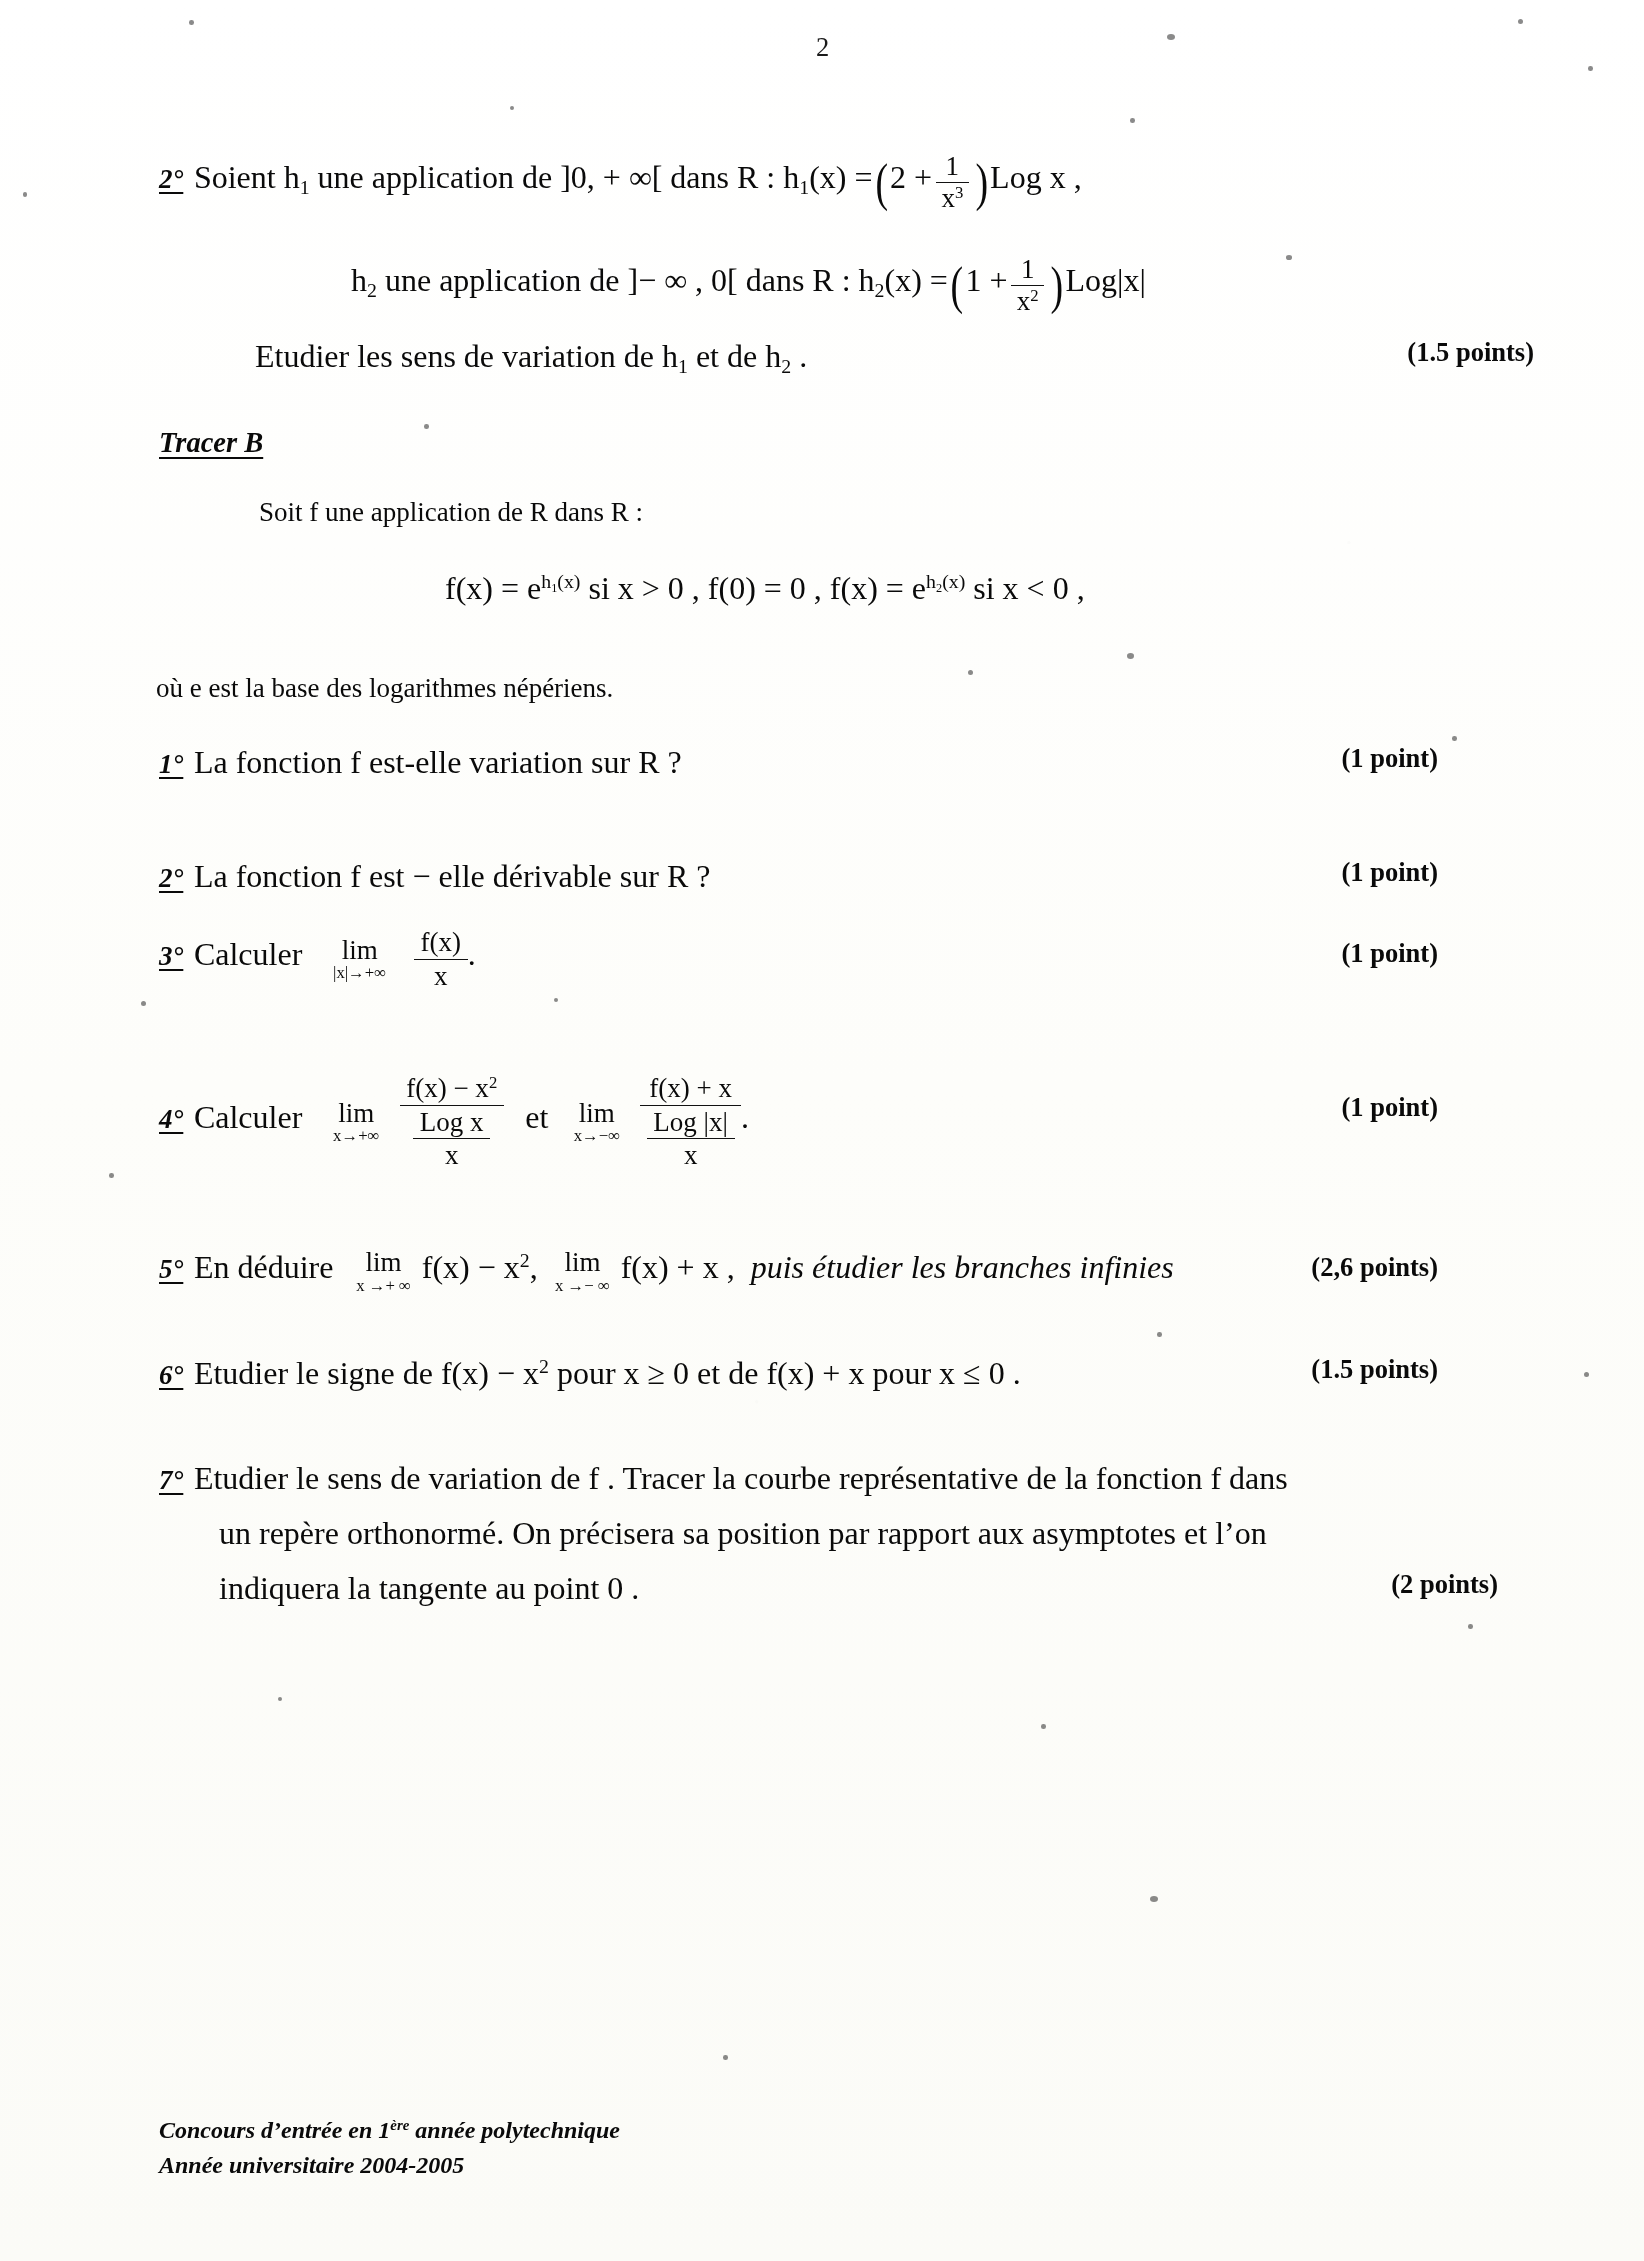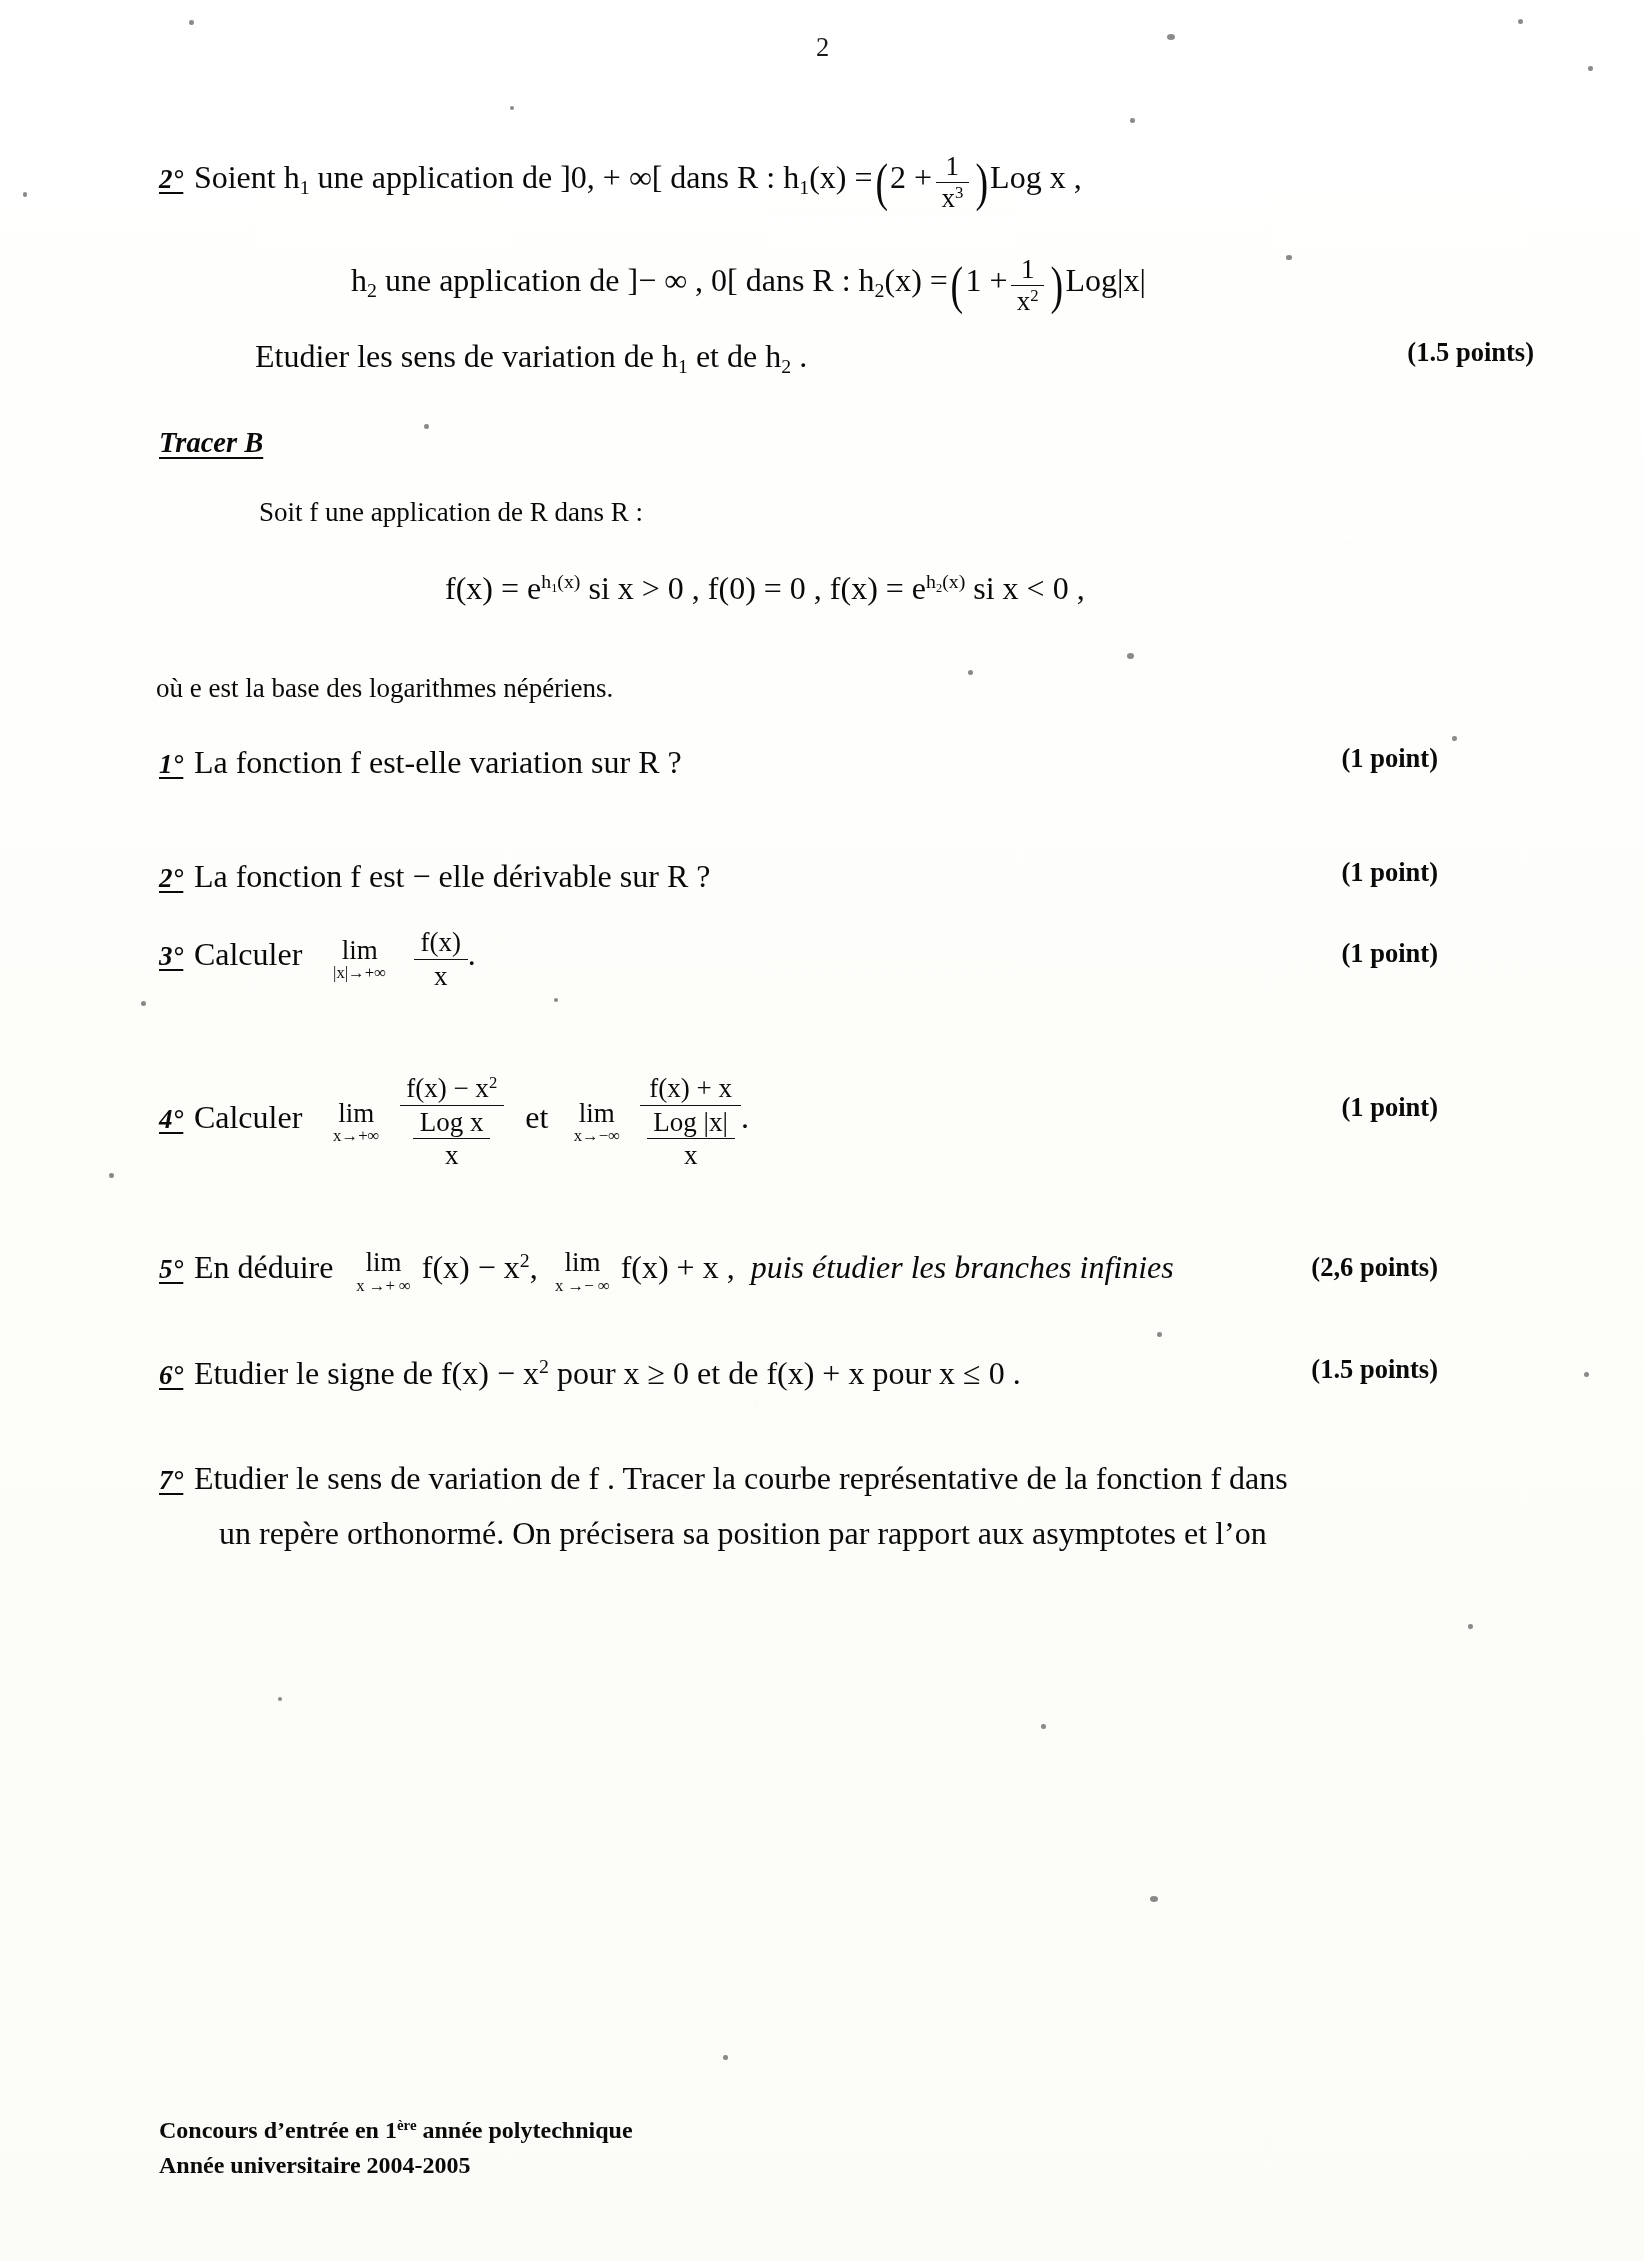--- a/index.html
+++ b/index.html
@@ -52,21 +52,21 @@
   }
   .lim {
     display:inline-block; text-align:center; line-height:1.0;
     vertical-align:middle; margin:0 4px;
   }
   .lim > .top { display:block; font-size:1em; }
   .lim > .bot { display:block; font-size:0.62em; margin-top:1.3px; }
   .bigfrac { display:inline-block; vertical-align:middle; text-align:center; line-height:1.06; }
   .bigfrac > .num { display:block; padding:0 6.6px 2px; border-bottom:1.3px solid #111; }
   .bigfrac > .den { display:block; padding:2px 6.6px 0; }
-  .footer { position:absolute; left:159px; font-weight:bold; font-size:24px; line-height:1.45; }
+  .footer { position:absolute; left:159px; font-style:italic; font-weight:bold; font-size:24px; line-height:1.45; }
 
   
   .speck { position:absolute; background:#2a2a2a; border-radius:50%; opacity:0.55; }
 </style>
 </head>
 <body>
 
 <div class="page"></div>
 
 <div class="content">
@@ -195,20 +195,24 @@
     <span class="pts" style="top:0;">(1.5 points)</span>
   </div>
 
   <div class="blk" style="left:159px; top:1457px; width:1392px;">
     <div style="position:relative;">
       <span class="qnum">7°</span><span class="m">Etudier le sens de variation de  f . Tracer la courbe représentative de la fonction  f  dans</span>
     </div>
     <div style="margin-left:60px; margin-top:12px;">
       <span class="m">un repère orthonormé. On précisera sa position par rapport aux  asymptotes et l’on</span>
     </div>
+    <div style="margin-left:60px; margin-top:12px; position:relative;">
+      <span class="m">indiquera la tangente au  point 0 .</span>
+      <span class="pts" style="top:0; right:53px;">(2 points)</span>
+    </div>
   </div>
 
   <div class="footer" style="top:2113px;">
     <div><span>Concours d’entrée en 1</span><sup>ère</sup><span> année polytechnique</span></div>
     <div>Année universitaire 2004-2005</div>
   </div>
 
 </div>
 
 

